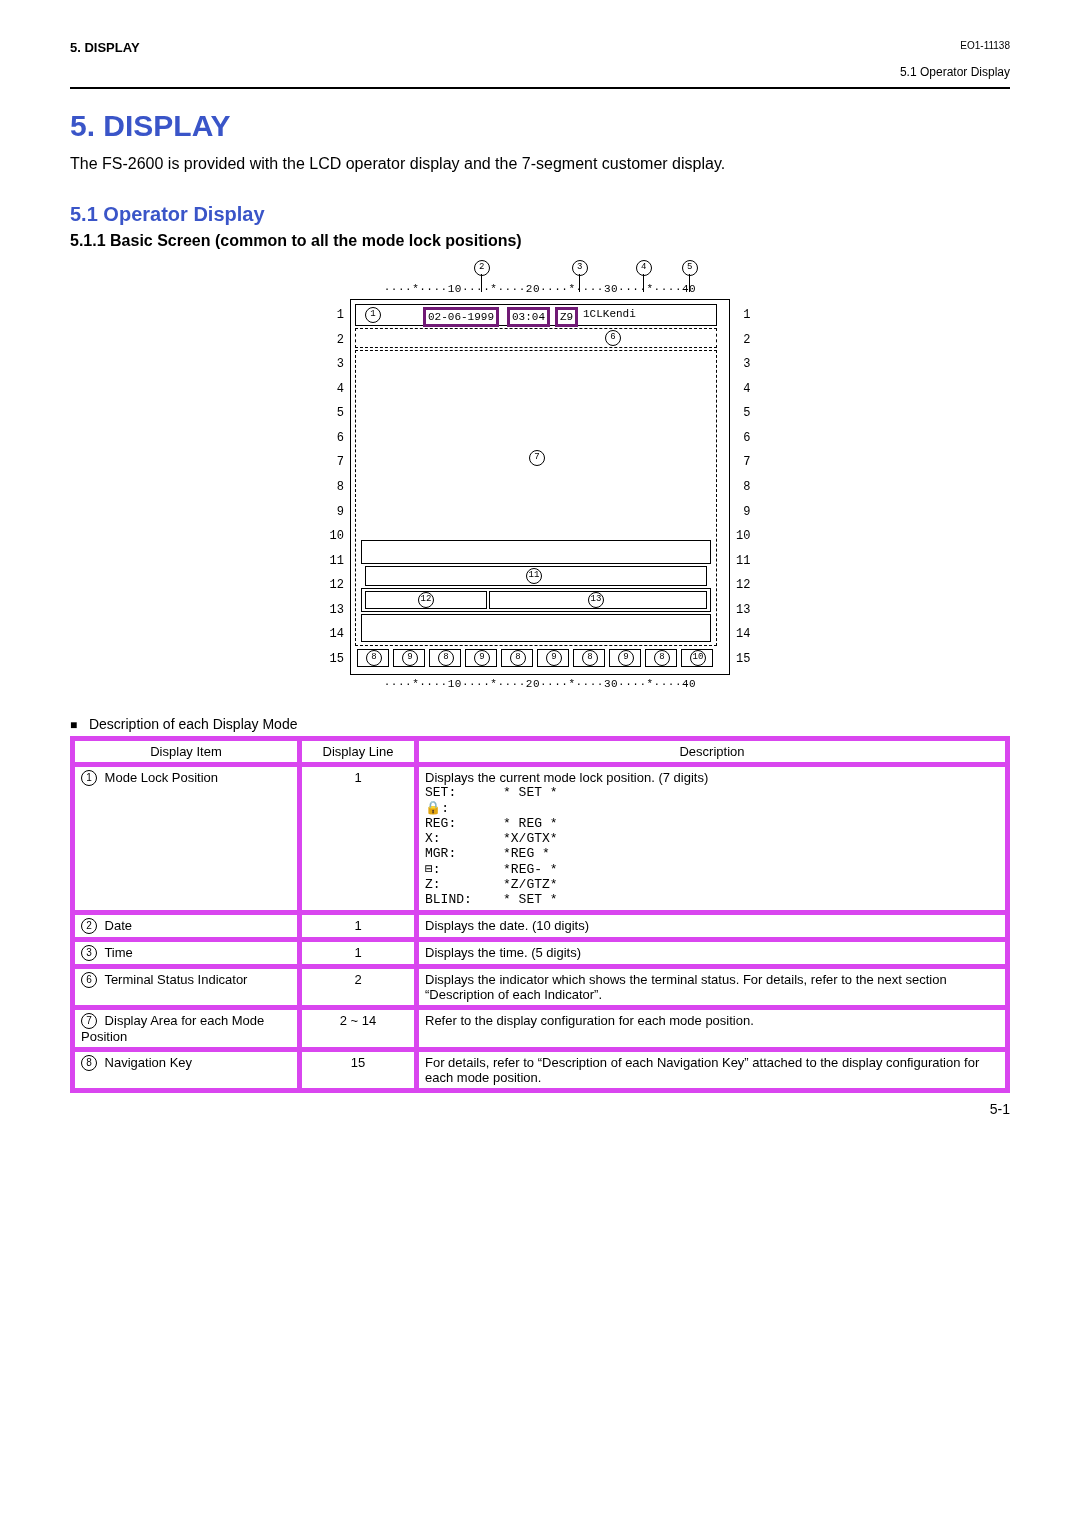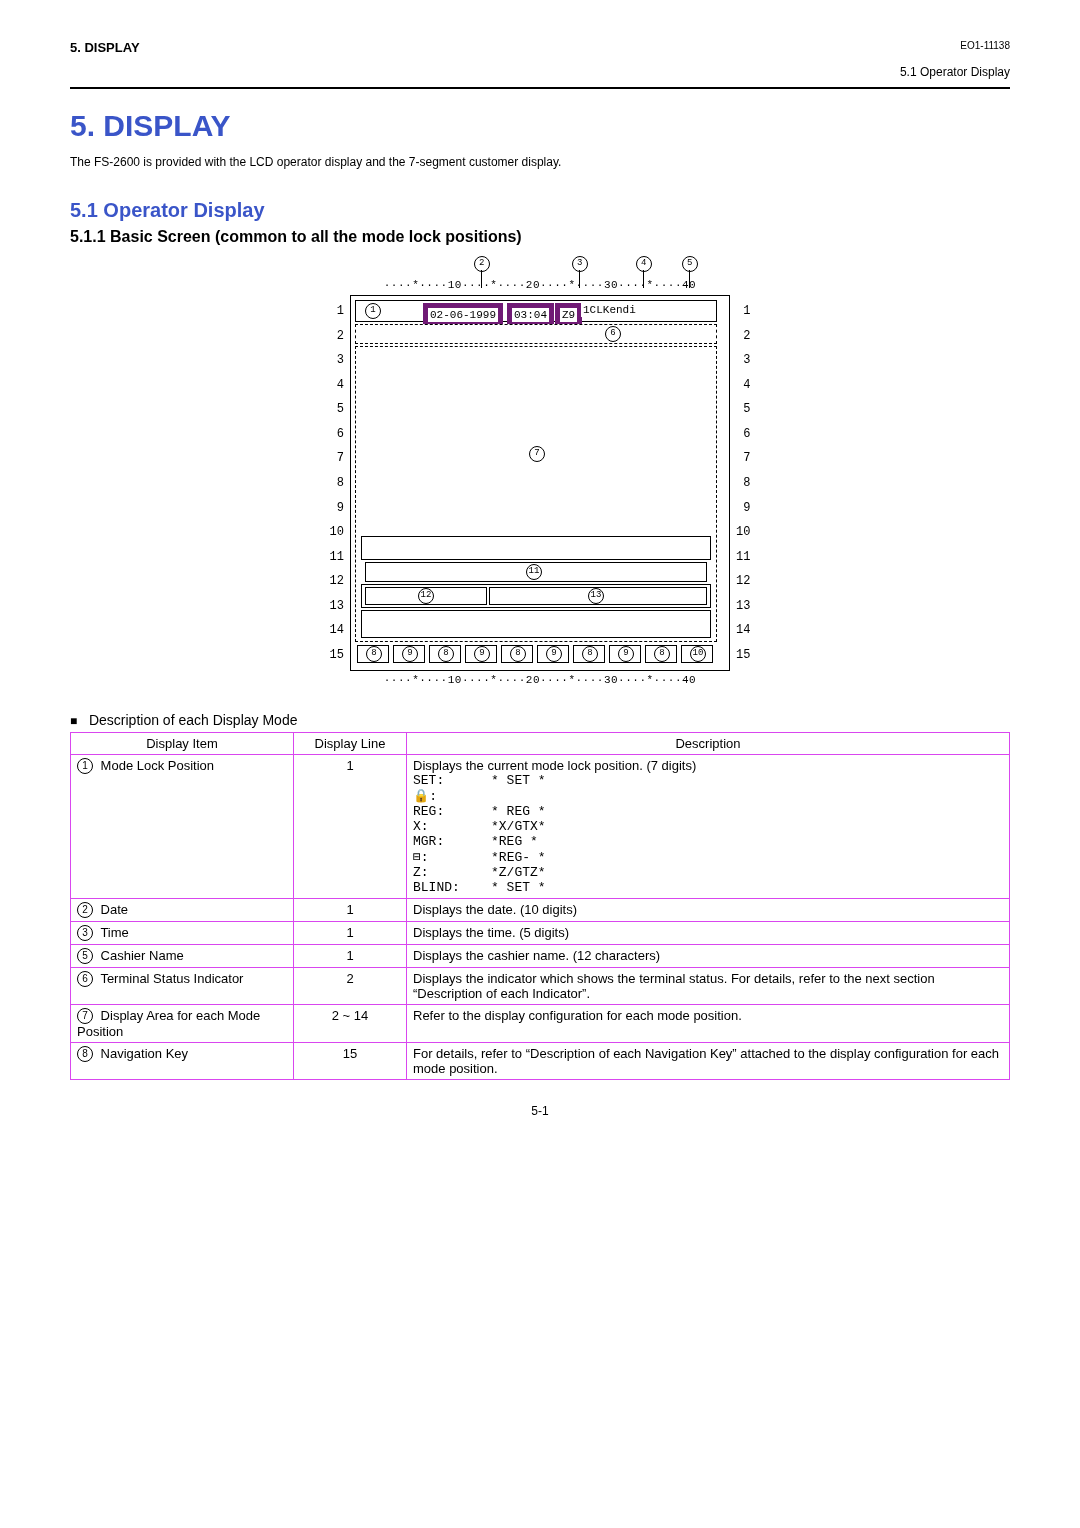--- a/index.html
+++ b/index.html
@@ -23,21 +23,21 @@
   .hdr-left { font-weight: bold; }
   .hdr-right { text-align: right; }
   .hdr-right .sub { margin-top: 14px; font-size: 12px; }
   hr.heavy { border: none; border-top: 2.5px solid #000; margin: 8px 0 20px 0; }
   h1.sec-title {
     color: #3a55c8;
     font-size: 30px;
     font-weight: bold;
     margin: 10px 0 12px 0;
   }
-  p.intro { font-size: 12px; margin: 0 0 30px 0; }
+  p.intro { font-size: 16px; margin: 0 0 30px 0; }
   h2.sub-title {
     color: #3a55c8;
     font-size: 20px;
     font-weight: bold;
     margin: 0 0 6px 0;
   }
   h3.subsub-title {
     font-size: 16px;
     font-weight: bold;
     margin: 0 0 10px 0;
@@ -91,21 +91,21 @@
   .frame {
     position: absolute;
     border: 1.5px solid #000;
     background: #fff;
   }
   .dashed {
     border-style: dashed;
   }
   .box {
     position: absolute;
-    border: 5px solid #701a75;
+    border: 3px solid #701a75;
     background: #fff;
     font-size: 11px;
     padding: 1px 2px;
     line-height: 1.1;
     white-space: nowrap;
   }
   .circ {
     position: absolute;
     width: 14px;
     height: 14px;
@@ -122,21 +122,21 @@
     font-size: 14px;
     margin: 4px 0 4px 0;
   }
   .sq { font-size: 12px; }
   table.items {
     border-collapse: collapse;
     width: 100%;
     font-size: 13px;
   }
   table.items th, table.items td {
-    border: 1px solid #d946ef;
+    border: 5px solid #d946ef;
     padding: 3px 6px;
     vertical-align: top;
     text-align: left;
   }
   table.items th {
     font-weight: normal;
     text-align: center;
   }
   table.items td.center { text-align: center; }
   .mono { font-family: "Courier New", monospace; white-space: pre; }
@@ -146,23 +146,23 @@
     height: 14px;
     border: 1px solid #000;
     border-radius: 50%;
     font-size: 10px;
     line-height: 13px;
     text-align: center;
     margin-right: 4px;
     vertical-align: 1px;
   }
   .footer-pg {
-    text-align: center;
-    font-size: 12px;
-    margin-top: 24px;
+    text-align: right;
+    font-size: 14px;
+    margin-top: 8px;
   }
 </style>
 </head>
 <body>
 
 <div class="hdr-row">
   <div class="hdr-left">5.   DISPLAY</div>
   <div class="hdr-right">
     <div style="font-size:10px;">EO1-11138</div>
     <div class="sub">5.1  Operator Display</div>
@@ -340,25 +340,20 @@
         <td><span class="cnum">2</span> Date</td>
         <td class="center">1</td>
         <td>Displays the date. (10 digits)</td>
       </tr>
       <tr>
         <td><span class="cnum">3</span> Time</td>
         <td class="center">1</td>
         <td>Displays the time. (5 digits)</td>
       </tr>
       <tr>
-        <td><span class="cnum">5</span> Cashier Name</td>
-        <td class="center">1</td>
-        <td>Displays the cashier name. (12 characters)</td>
-      </tr>
-      <tr>
         <td><span class="cnum">6</span> Terminal Status Indicator</td>
         <td class="center">2</td>
         <td>Displays the indicator which shows the terminal status. For details, refer to the next section “Description of each Indicator”.</td>
       </tr>
       <tr>
         <td><span class="cnum">7</span> Display Area for each Mode Position</td>
         <td class="center">2 ~ 14</td>
         <td>Refer to the display configuration for each mode position.</td>
       </tr>
       <tr>

